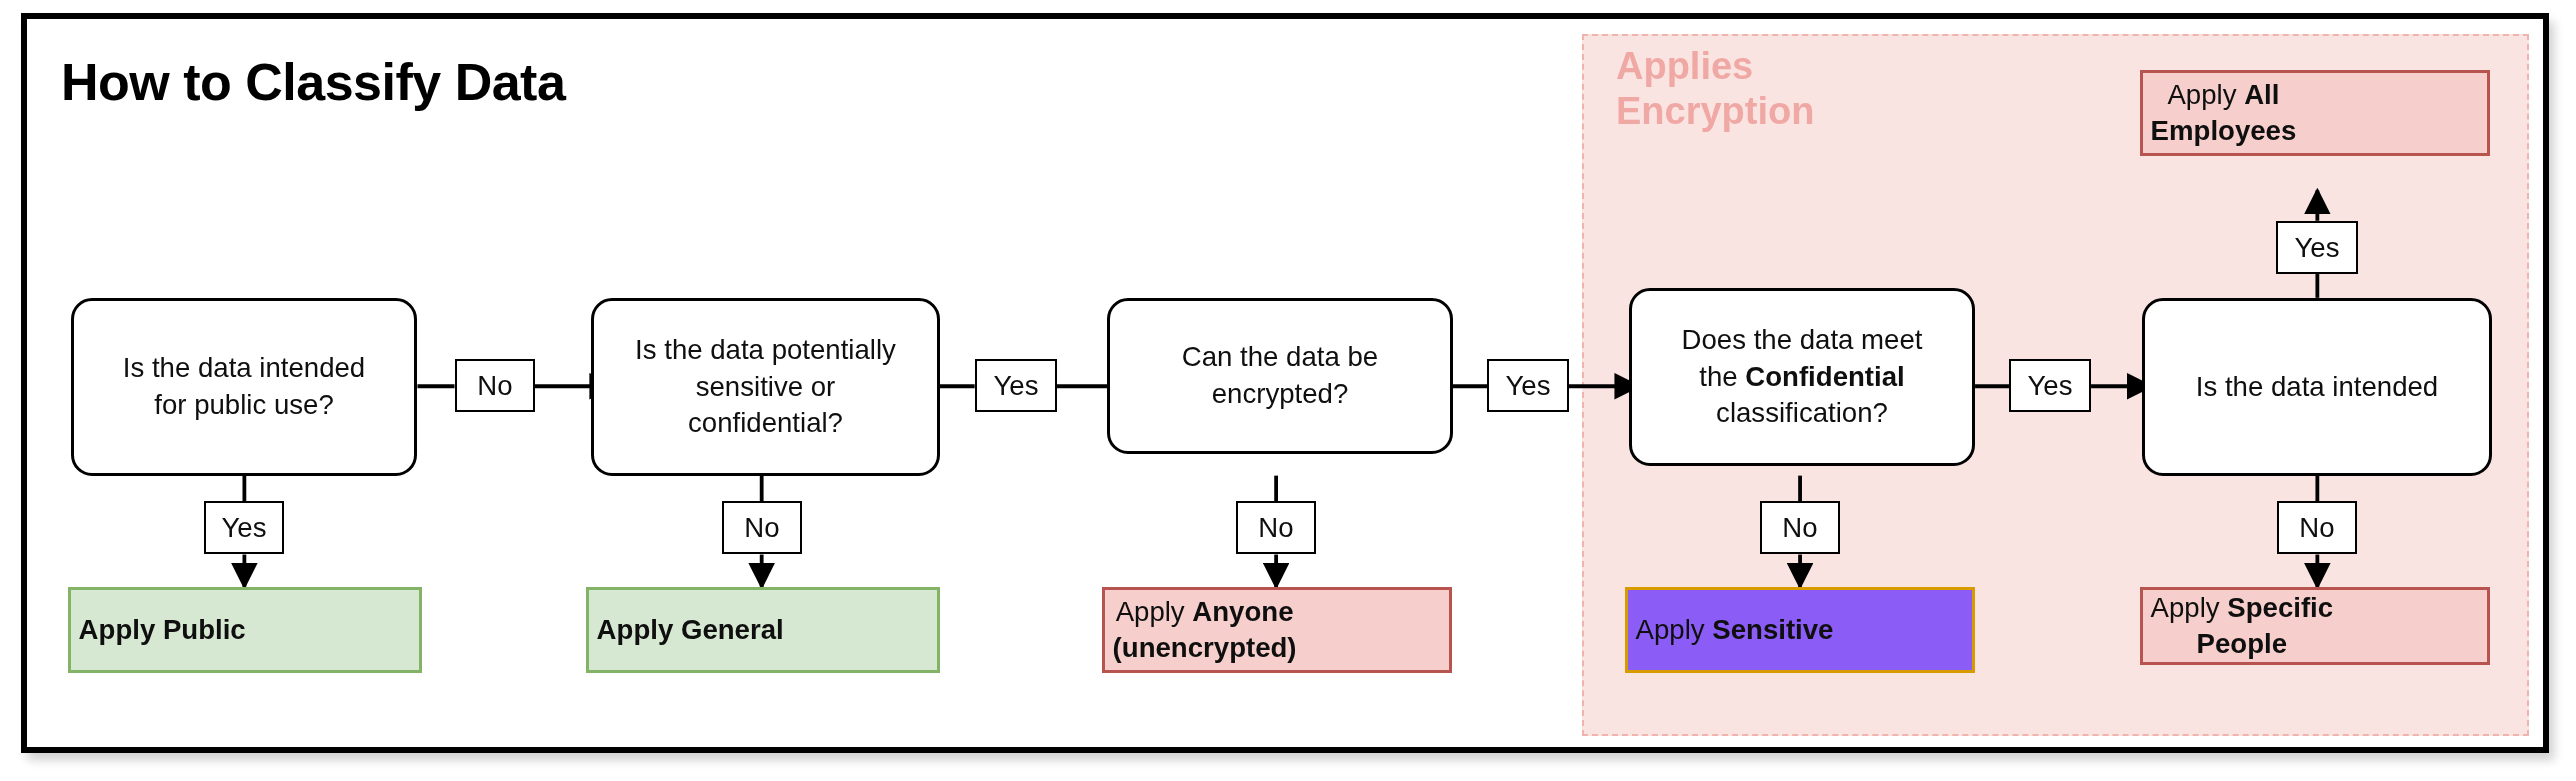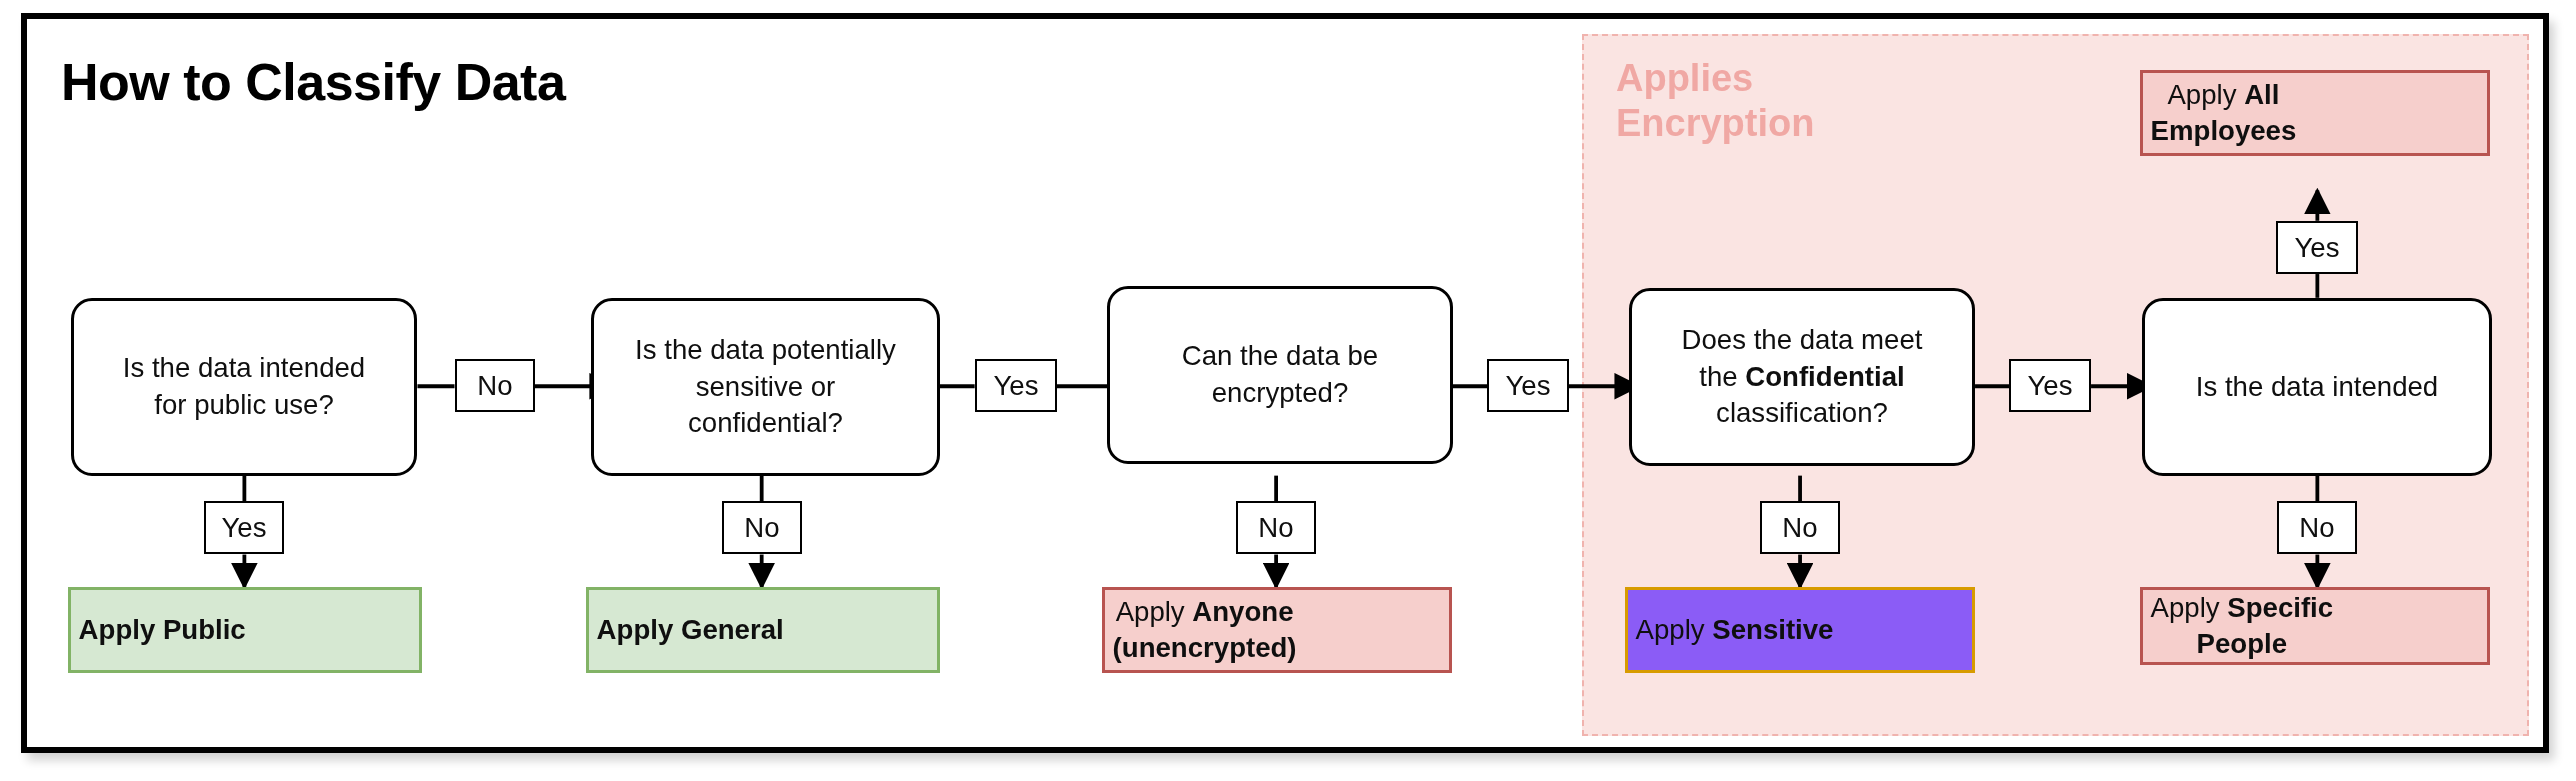--- a/index.html
+++ b/index.html
@@ -41,21 +41,20 @@
   .group-title {
     position: absolute;
     left: 1616px;
     top: 44px;
     width: 314px;
     font-size: 38px;
     font-weight: bold;
     line-height: 1.18;
     color: #f0a8a4;
     white-space: pre-line;
-    margin-top: 12px;
   }
   
   .node {
     position: absolute;
     box-sizing: border-box;
     border: 3.8px solid #000000;
     border-radius: 21px;
     background: #ffffff;
     display: flex;
     align-items: center;
@@ -182,21 +181,21 @@
   </div>
 
   <div class="node" style="left:591px; top:298px; width:349px; height:178px;">
     <div>
       <span class="txt">Is the data potentially</span>
       <span class="txt">sensitive or</span>
       <span class="txt">confidential?</span>
     </div>
   </div>
 
-  <div class="node" style="left:1107px; top:286px; width:346px; height:178px;">
+  <div class="node" style="left:1107px; top:298px; width:346px; height:156px;">
     <div>
       <span class="txt">Can the data be</span>
       <span class="txt">encrypted?</span>
     </div>
   </div>
 
   <div class="node" style="left:1629px; top:288px; width:346px; height:178px;">
     <div>
       <span class="txt">Does the data meet</span>
       <span class="txt"><span>the </span><b>Confidential</b></span>

